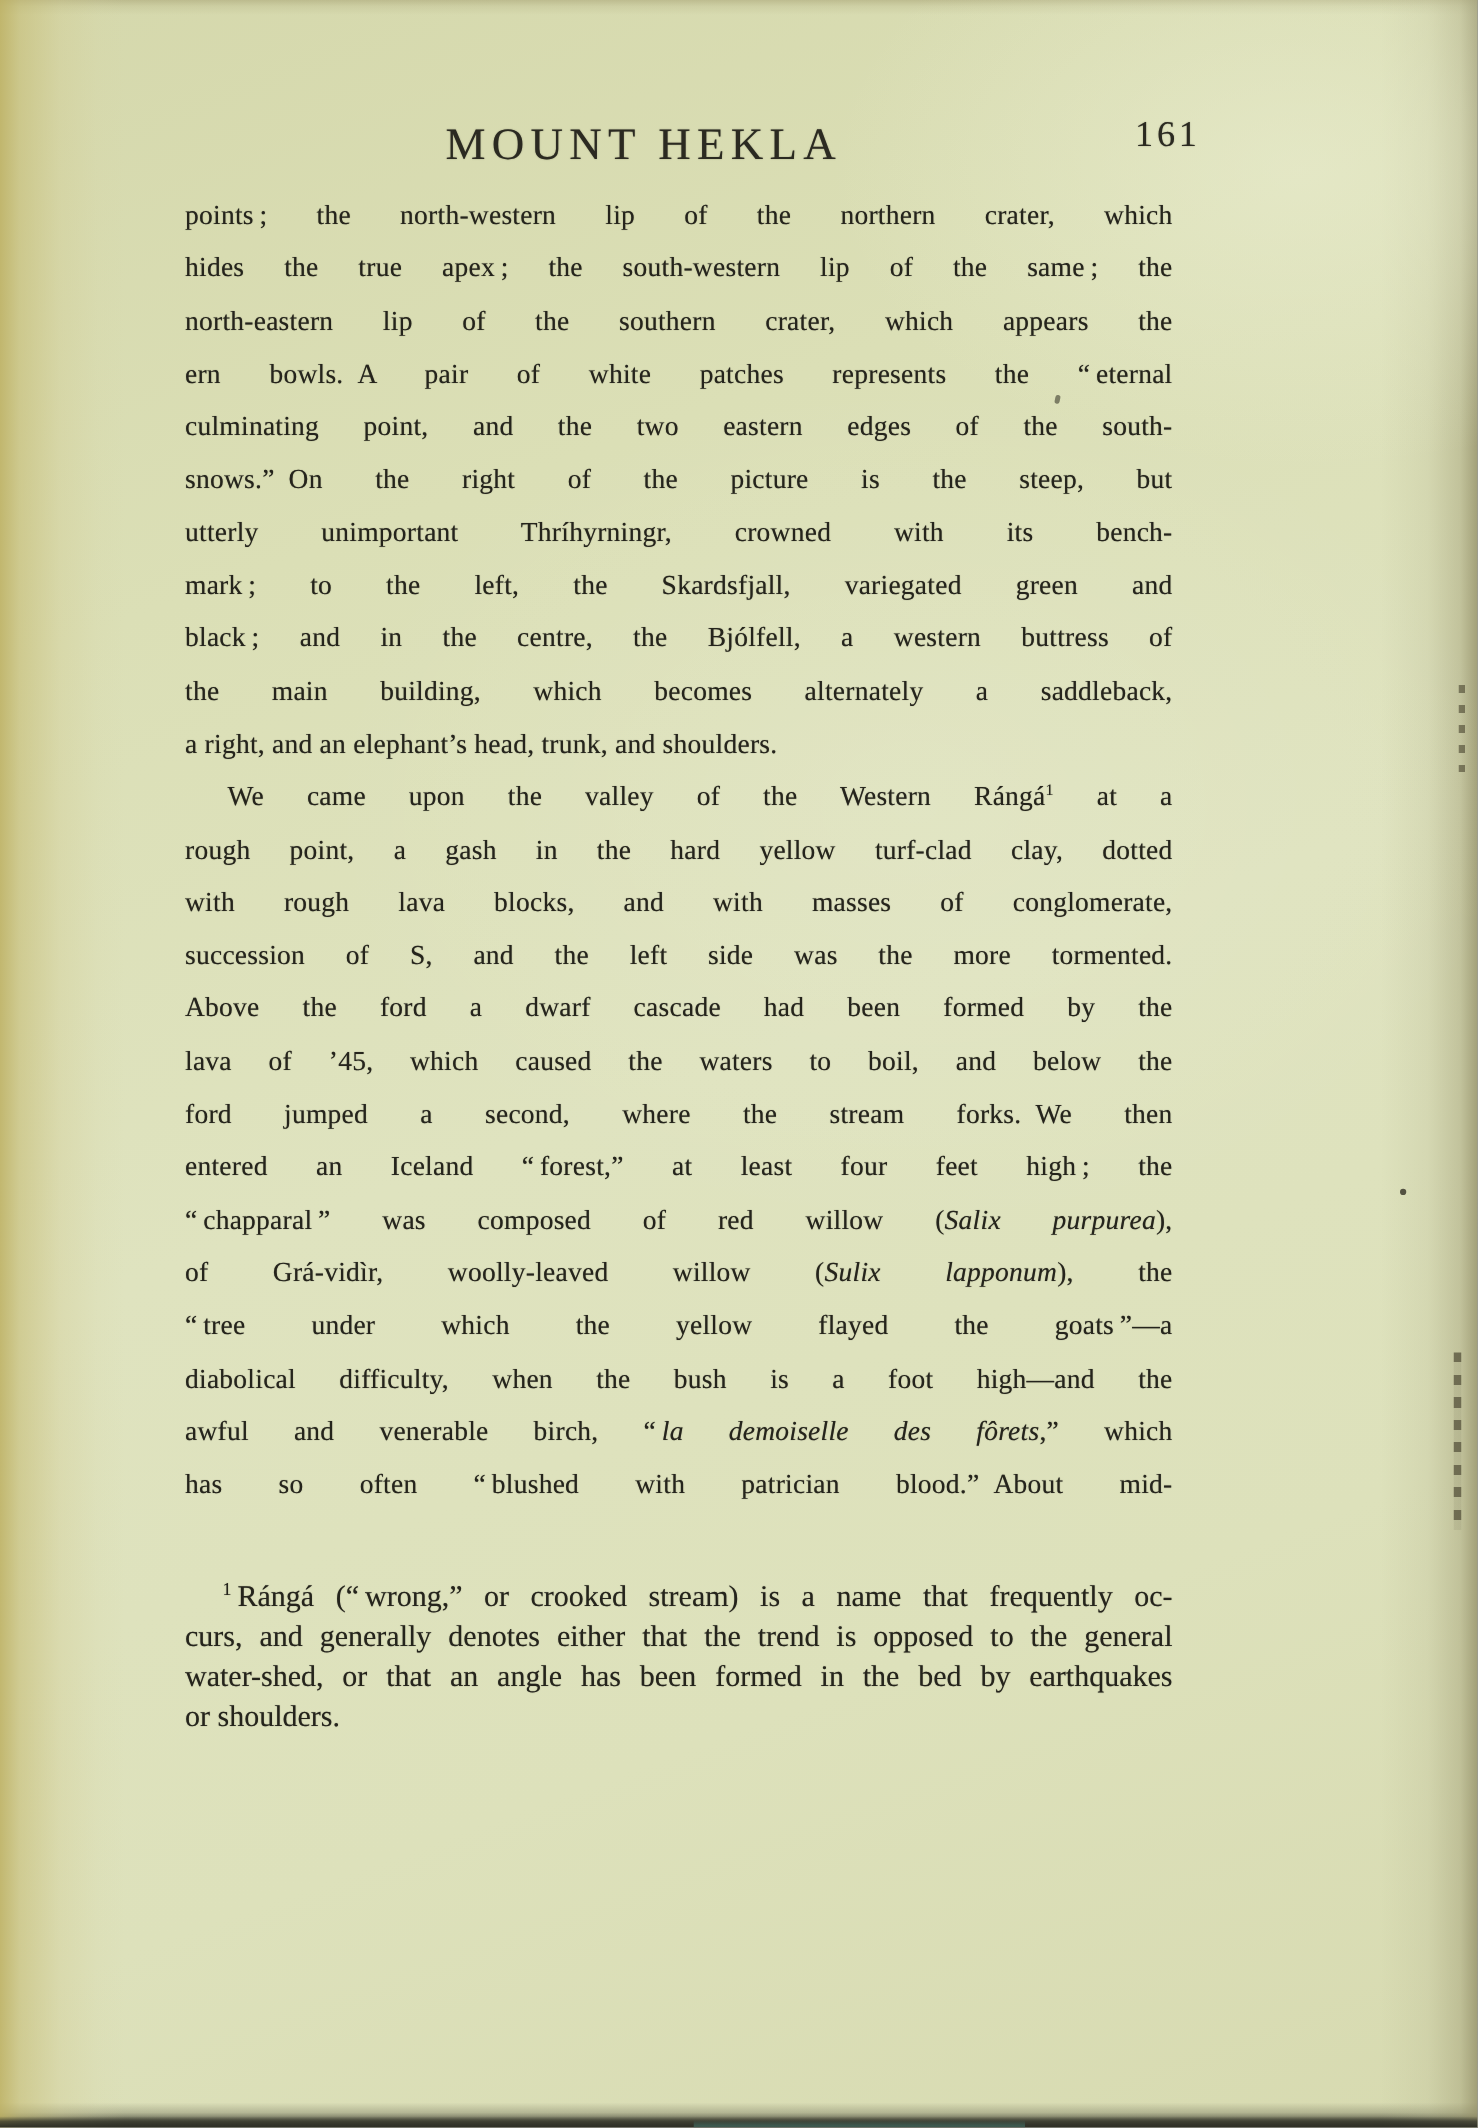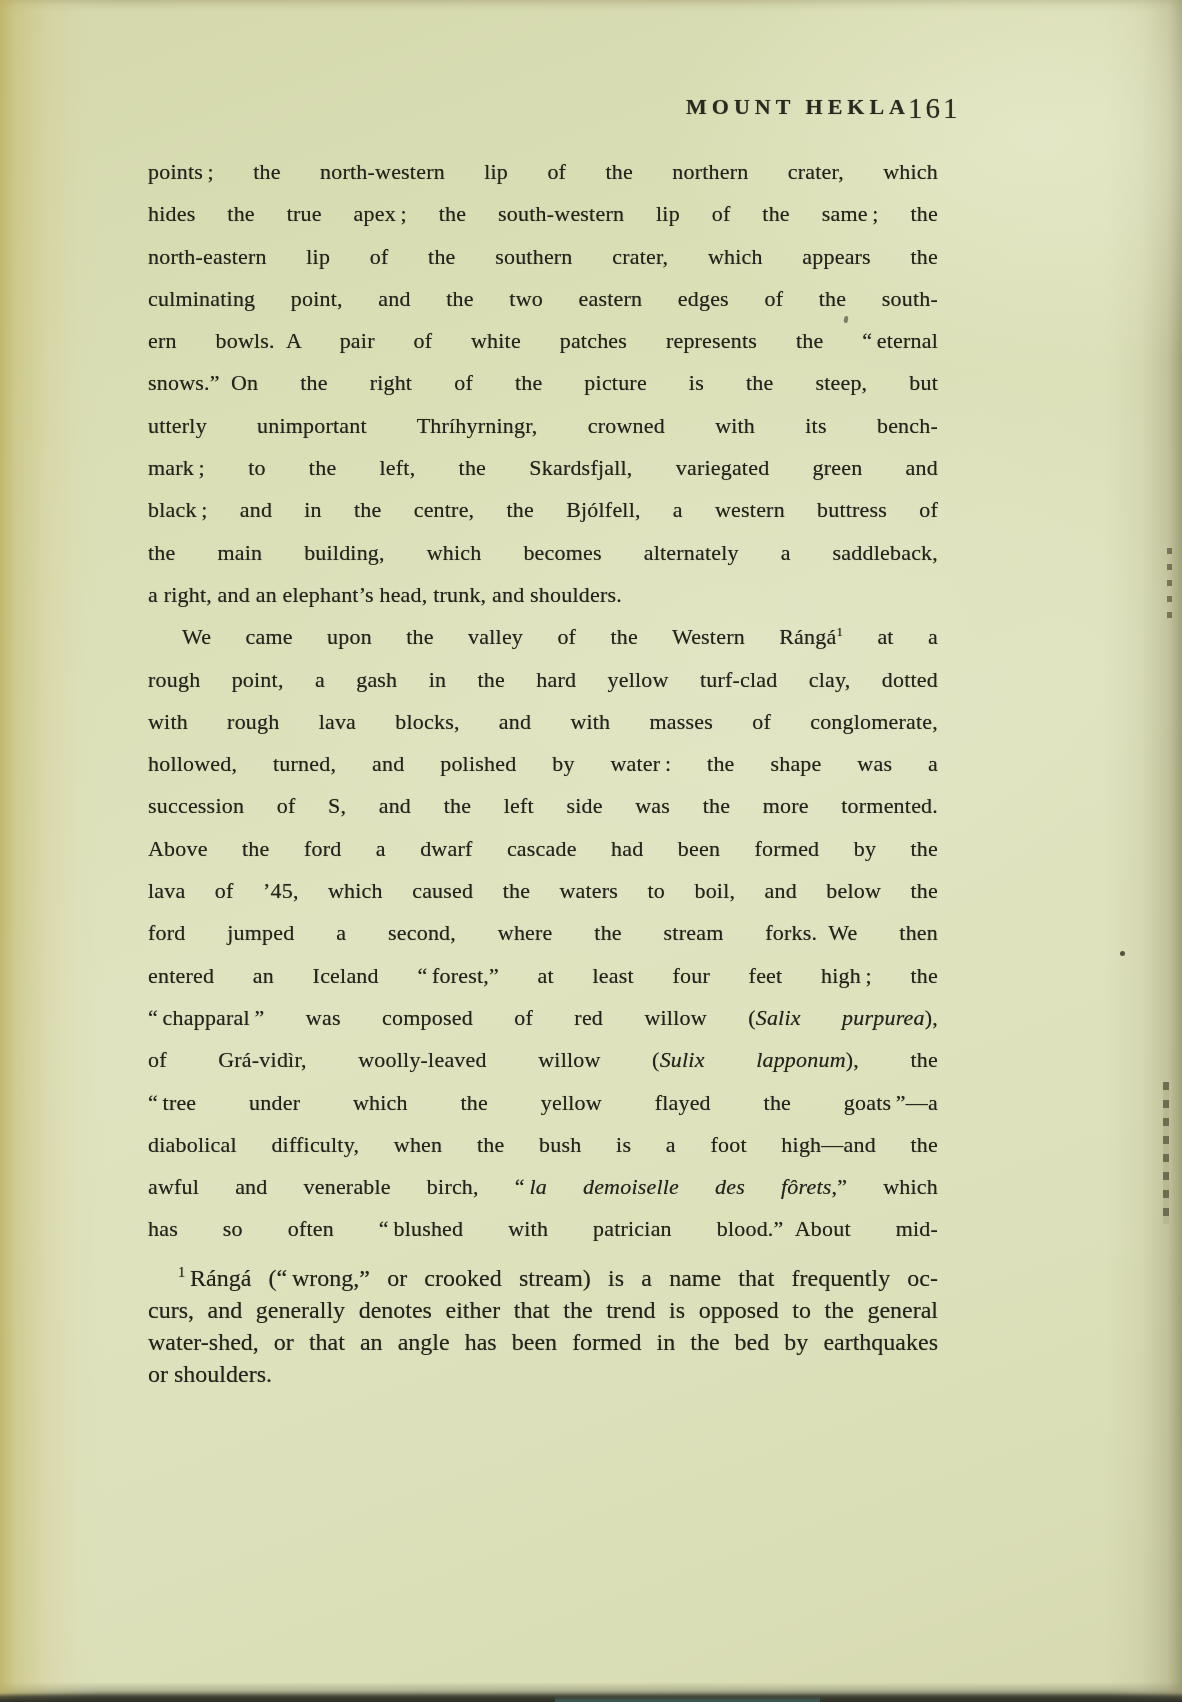--- a/index.html
+++ b/index.html
@@ -16,23 +16,23 @@
       radial-gradient(ellipse 500px 320px at 88% 8%, rgba(235,238,210,0.55), rgba(235,238,210,0) 75%),
       linear-gradient(90deg, rgba(189,176,98,0.85) 0px, rgba(196,185,112,0.55) 16px, rgba(208,200,140,0.30) 48px, rgba(214,210,160,0.12) 78px, rgba(214,210,160,0) 100px),
       linear-gradient(270deg, rgba(148,144,104,0.80) 0px, rgba(160,157,116,0.45) 14px, rgba(180,179,140,0.22) 40px, rgba(190,190,150,0) 78px),
       linear-gradient(0deg, rgba(47,48,40,0.95) 0px, rgba(58,59,47,0.70) 6px, rgba(90,90,70,0.30) 12px, rgba(90,90,70,0) 20px),
       linear-gradient(180deg, rgba(150,142,95,0.40) 0px, rgba(150,142,95,0.15) 5px, rgba(150,142,95,0) 12px),
       linear-gradient(160deg, #d5d8ac 0%, #dbdfb6 25%, #dfe3bf 50%, #dde1bb 75%, #d7dab0 100%);
   }
   .running-head {
     position: absolute;
     top: 94px; left: 148px; width: 790px;
-    text-align: right;
-    font-size: 22px;
-    font-weight: bold;
+    text-align: center;
+    font-size: 36px;
+    font-weight: normal;
     letter-spacing: 5px;
     color: #2b2a21;
     transform: translateX(-28px);
     text-shadow: 0 0 1px rgba(43,42,33,0.5);
   }
   .folio {
     position: absolute;
     top: 92px; left: 908px; width: 80px;
     font-size: 29px;
     letter-spacing: 3px;
@@ -101,32 +101,31 @@
 <div class="page">
 
   <div class="running-head">MOUNT HEKLA</div>
 
   <div class="folio">161</div>
 
   <div class="text-block" id="body-lines">
       <div class="line">points ; the north-western lip of the northern crater, which</div>
       <div class="line">hides the true apex ; the south-western lip of the same ; the</div>
       <div class="line">north-eastern lip of the southern crater, which appears the</div>
+      <div class="line">ern bowls. A pair of white patches represents the “ eternal</div>
       <div class="line">culminating point, and the two eastern edges of the south-</div>
-      <div class="line">ern bowls. A pair of white patches represents the “ eternal</div>
       <div class="line">snows.” On the right of the picture is the steep, but</div>
       <div class="line">utterly unimportant Thríhyrningr, crowned with its bench-</div>
       <div class="line">mark ; to the left, the Skardsfjall, variegated green and</div>
       <div class="line">black ; and in the centre, the Bjólfell, a western buttress of</div>
       <div class="line">the main building, which becomes alternately a saddleback,</div>
       <div class="line nojust">a right, and an elephant’s head, trunk, and shoulders.</div>
       <div class="line indent">We came upon the valley of the Western Rángá<sup>1</sup> at a</div>
       <div class="line">rough point, a gash in the hard yellow turf-clad clay, dotted</div>
       <div class="line">with rough lava blocks, and with masses of conglomerate,</div>
-      <div class="line">hollowed, turned, and polished by water : the shape was a</div>
       <div class="line">succession of S, and the left side was the more tormented.</div>
       <div class="line">Above the ford a dwarf cascade had been formed by the</div>
       <div class="line">lava of ’45, which caused the waters to boil, and below the</div>
       <div class="line">ford jumped a second, where the stream forks. We then</div>
       <div class="line">entered an Iceland “ forest,” at least four feet high ; the</div>
       <div class="line">“ chapparal ” was composed of red willow (<i>Salix purpurea</i>),</div>
       <div class="line">of Grá-vidìr, woolly-leaved willow (<i>Sulix lapponum</i>), the</div>
       <div class="line">“ tree under which the yellow flayed the goats ”—a</div>
       <div class="line">diabolical difficulty, when the bush is a foot high—and the</div>
       <div class="line">awful and venerable birch, “ <i>la demoiselle des fôrets</i>,” which</div>

